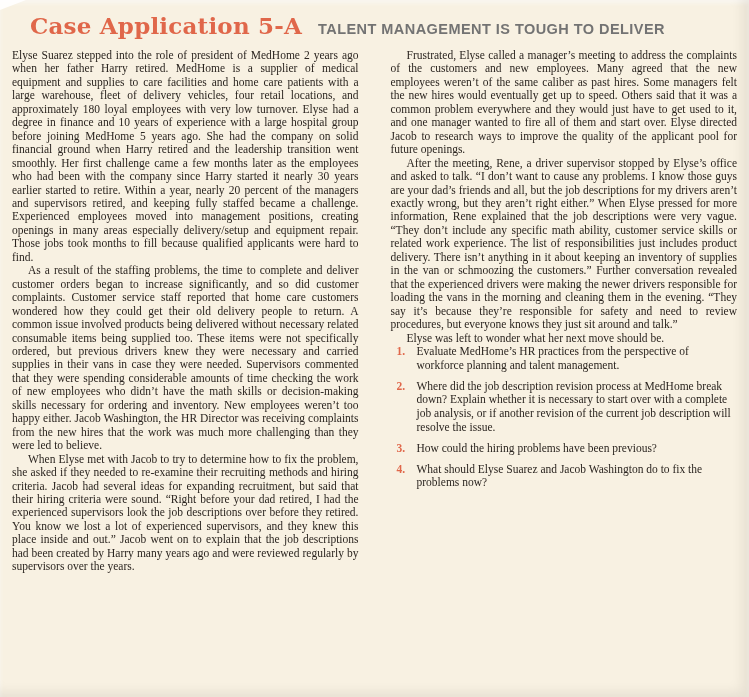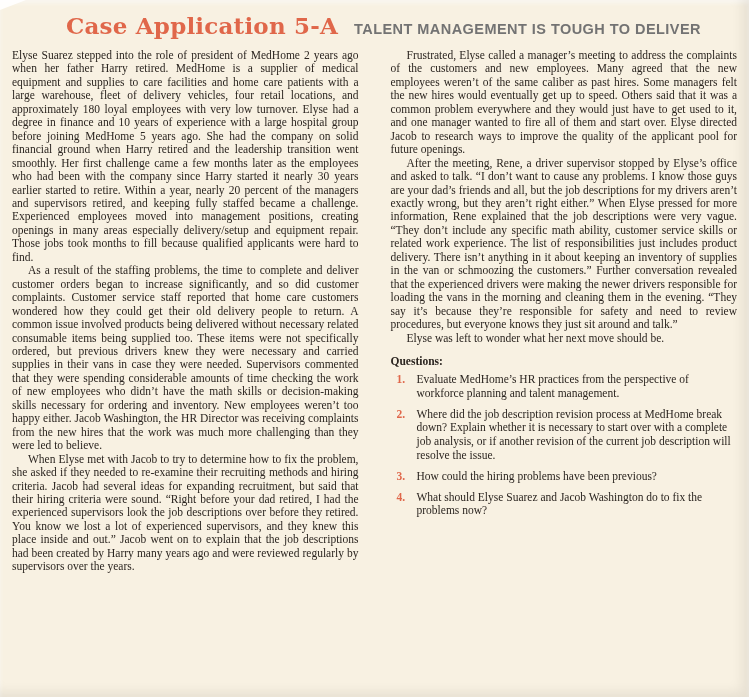--- a/index.html
+++ b/index.html
@@ -30,21 +30,20 @@
     border-top: 10px solid #ffffff;
     border-right: 26px solid transparent;
     opacity: 0.9;
   }
   .header {
     display: flex;
     align-items: baseline;
     gap: 16px;
     padding: 4px 0 2px 18px;
     white-space: nowrap;
-    justify-content: center;
   }
   .case-label {
     margin: 0;
     font-family: "DejaVu Serif", "Liberation Serif", serif;
     font-weight: 700;
     font-size: 23px;
     letter-spacing: 0.2px;
     color: #e0674a;
   }
   .case-title {
@@ -120,21 +119,20 @@
       <p class="para no-indent">Elyse Suarez stepped into the role of president of MedHome 2 years ago when her father Harry retired. MedHome is a supplier of medical equipment and supplies to care facilities and home care patients with a large warehouse, fleet of delivery vehicles, four retail locations, and approximately 180 loyal employees with very low turnover. Elyse had a degree in finance and 10 years of experience with a large hospital group before joining MedHome 5 years ago. She had the company on solid financial ground when Harry retired and the leadership transition went smoothly. Her first challenge came a few months later as the employees who had been with the company since Harry started it nearly 30 years earlier started to retire. Within a year, nearly 20 percent of the managers and supervisors retired, and keeping fully staffed became a challenge. Experienced employees moved into management positions, creating openings in many areas especially delivery/setup and equipment repair. Those jobs took months to fill because qualified applicants were hard to find.</p>
       <p class="para">As a result of the staffing problems, the time to complete and deliver customer orders began to increase significantly, and so did customer complaints. Customer service staff reported that home care customers wondered how they could get their old delivery people to return. A common issue involved products being delivered without necessary related consumable items being supplied too. These items were not specifically ordered, but previous drivers knew they were necessary and carried supplies in their vans in case they were needed. Supervisors commented that they were spending considerable amounts of time checking the work of new employees who didn’t have the math skills or decision-making skills necessary for ordering and inventory. New employees weren’t too happy either. Jacob Washington, the HR Director was receiving complaints from the new hires that the work was much more challenging than they were led to believe.</p>
       <p class="para">When Elyse met with Jacob to try to determine how to fix the problem, she asked if they needed to re-examine their recruiting methods and hiring criteria. Jacob had several ideas for expanding recruitment, but said that their hiring criteria were sound. “Right before your dad retired, I had the experienced supervisors look the job descriptions over before they retired. You know we lost a lot of experienced supervisors, and they knew this place inside and out.” Jacob went on to explain that the job descriptions had been created by Harry many years ago and were reviewed regularly by supervisors over the years.</p>
     </div>
 
     <div class="col">
       <p class="para">Frustrated, Elyse called a manager’s meeting to address the complaints of the customers and new employees. Many agreed that the new employees weren’t of the same caliber as past hires. Some managers felt the new hires would eventually get up to speed. Others said that it was a common problem everywhere and they would just have to get used to it, and one manager wanted to fire all of them and start over. Elyse directed Jacob to research ways to improve the quality of the applicant pool for future openings.</p>
       <p class="para">After the meeting, Rene, a driver supervisor stopped by Elyse’s office and asked to talk. “I don’t want to cause any problems. I know those guys are your dad’s friends and all, but the job descriptions for my drivers aren’t exactly wrong, but they aren’t right either.” When Elyse pressed for more information, Rene explained that the job descriptions were very vague. “They don’t include any specific math ability, customer service skills or related work experience. The list of responsibilities just includes product delivery. There isn’t anything in it about keeping an inventory of supplies in the van or schmoozing the customers.” Further conversation revealed that the experienced drivers were making the newer drivers responsible for loading the vans in the morning and cleaning them in the evening. “They say it’s because they’re responsible for safety and need to review procedures, but everyone knows they just sit around and talk.”</p>
       <p class="para">Elyse was left to wonder what her next move should be.</p>
 
-      <h3 class="questions-heading">Questions:</h3>
 
       <ol class="questions">
         <li class="question">
           <span class="q-num">1.</span>
           <span class="q-text">Evaluate MedHome’s HR practices from the perspective of workforce planning and talent management.</span>
         </li>
         <li class="question">
           <span class="q-num">2.</span>
           <span class="q-text">Where did the job description revision process at MedHome break down? Explain whether it is necessary to start over with a complete job analysis, or if another revision of the current job description will resolve the issue.</span>
         </li>

